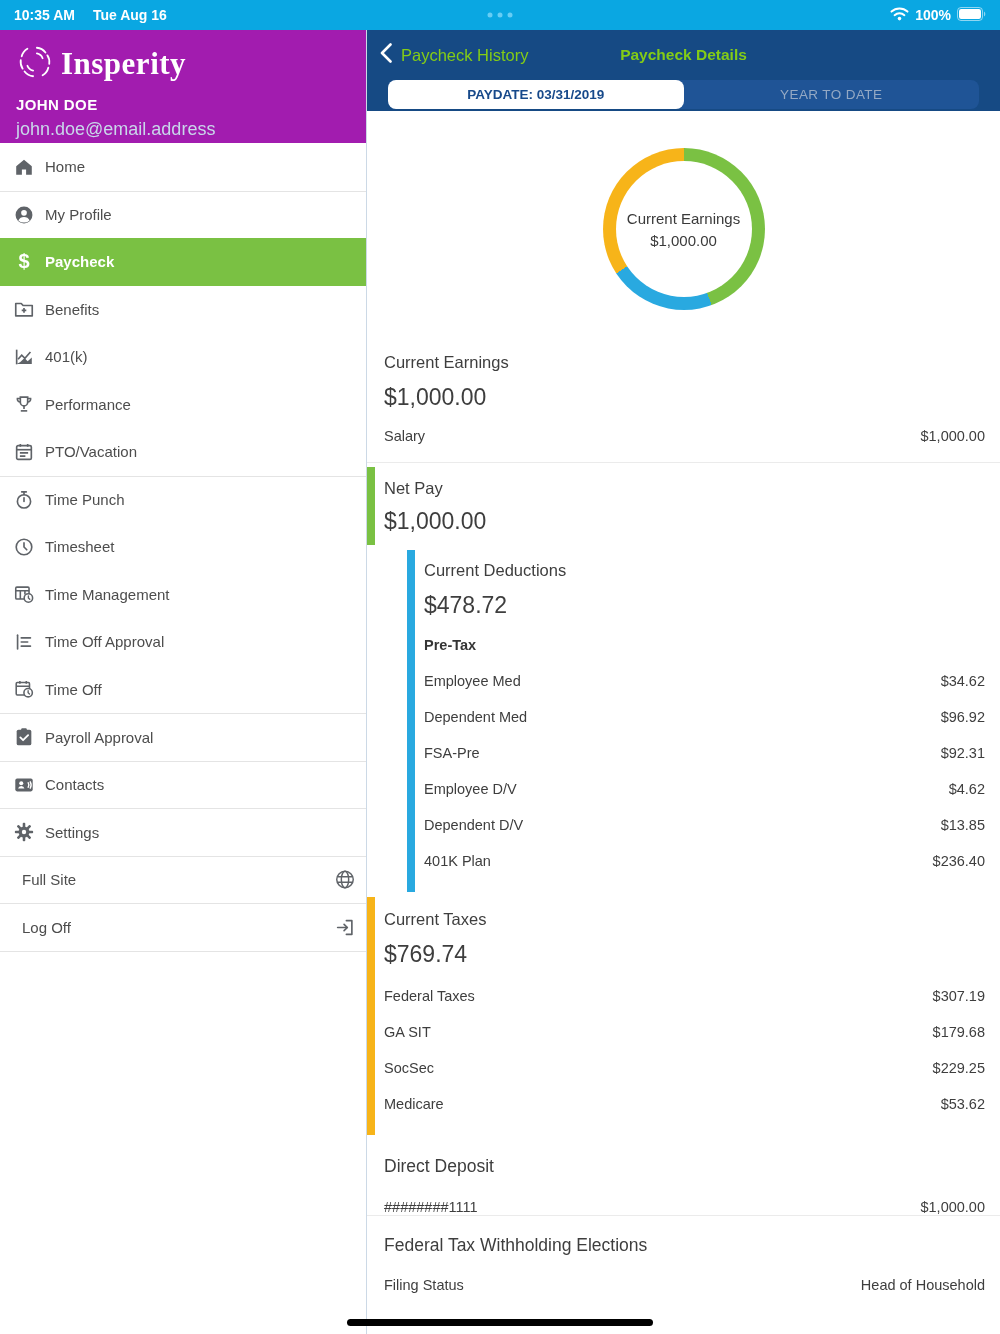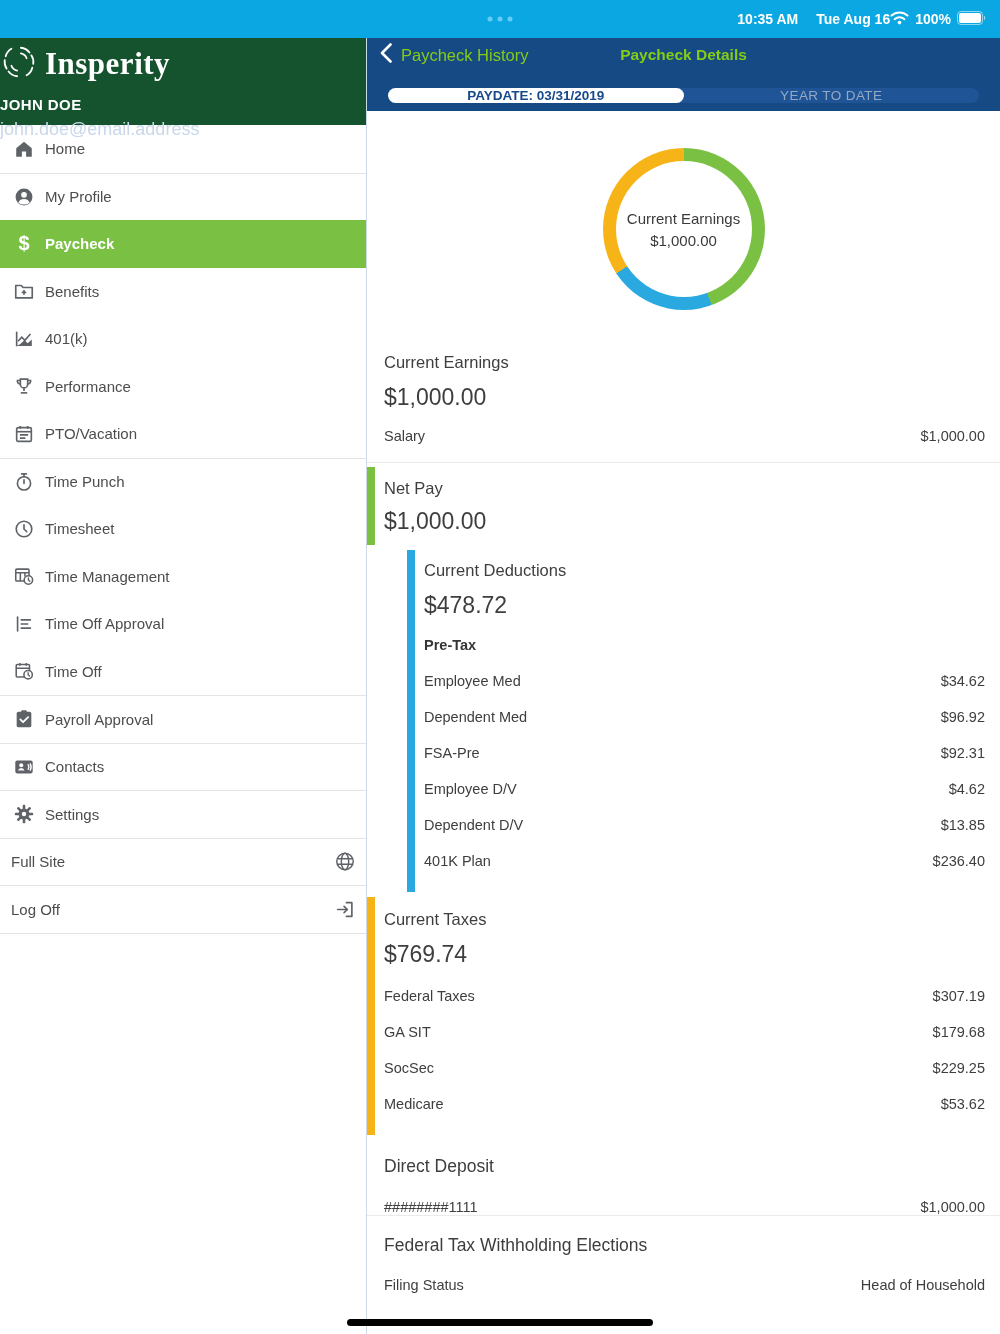--- a/index.html
+++ b/index.html
@@ -3,57 +3,57 @@
 <meta charset="utf-8">
 <style>
   html,body{margin:0;padding:0;}
   body{
     width:1000px;height:1334px;position:relative;overflow:hidden;
     font-family:"Liberation Sans",sans-serif;background:#fff;
     -webkit-font-smoothing:antialiased;
   }
   
   .status-bar{
-    position:absolute;top:0;left:0;right:0;height:38px;background:#0aa7e2;
-    color:#fff;display:flex;align-items:center;justify-content:flex-end;
+    position:absolute;top:0;left:0;right:0;height:30px;background:#0aa7e2;
+    color:#fff;display:flex;align-items:center;justify-content:space-between;
     padding:0 14px;box-sizing:border-box;font-size:14px;font-weight:700;z-index:5;
   }
   .sb-left{display:flex;gap:18px;align-items:center;}
   .sb-dots{position:absolute;left:50%;top:50%;transform:translate(-50%,-50%);display:flex;gap:5px;}
   .sb-dots i{width:5px;height:5px;border-radius:50%;background:#66cdf4;display:block;}
   .sb-right{display:flex;align-items:center;gap:6px;}
   
   .sidebar{
     position:absolute;top:30px;left:0;width:366px;bottom:0;background:#fff;
     border-right:1px solid #ccd9e6;z-index:4;
   }
-  .sidebar-header{height:95px;background:#14532d;box-sizing:border-box;padding:13px 0 0;color:#fff;}
+  .sidebar-header{height:113px;background:#a21caf;box-sizing:border-box;padding:13px 16px 0;color:#fff;}
   .brand{display:flex;align-items:center;gap:7px;margin-bottom:11px;}
   .brand-name{font-family:"Liberation Serif",serif;font-weight:700;font-size:31px;letter-spacing:.5px;}
   .user-name{font-size:15px;font-weight:700;letter-spacing:.4px;}
   .user-email{font-size:18px;color:#c9d7ea;margin-top:6px;}
   .menu{background:#fff;}
   .mi{
     display:flex;align-items:center;height:47.5px;box-sizing:border-box;
     padding:0 10px 0 13px;color:#4d4d4d;font-size:15px;cursor:pointer;
   }
   .mi .ic{width:22px;height:22px;margin-right:10px;display:flex;align-items:center;justify-content:center;flex:0 0 22px;}
   .mi.sep{border-top:1px solid #e4e4e4;}
   .mi.active{background:#7ac143;color:#fff;font-weight:700;}
   .mi.active .dollar{color:#fff;}
   .dollar{font-size:20px;font-weight:700;}
-  .mi.plain{padding-left:11px;justify-content:space-between;}
+  .mi.plain{padding-left:22px;justify-content:space-between;}
   .menu-end{border-top:1px solid #e4e4e4;height:0;}
   .ic svg{display:block;}
   
   .content-header{position:absolute;left:367px;right:0;top:30px;height:81px;background:#164a84;box-sizing:border-box;z-index:3;}
   .nav-row{height:50px;display:flex;align-items:center;position:relative;padding-left:13px;color:#84cc16;}
   .back{display:flex;align-items:center;gap:9px;font-size:16.5px;cursor:pointer;}
   .page-title{position:absolute;left:0;right:0;text-align:center;font-size:15.5px;font-weight:700;pointer-events:none;}
-  .tabs{margin:8px 21px;height:15px;display:flex;border-radius:8px;background:#1f5496;position:relative;}
+  .tabs{margin:0 21px;height:29px;display:flex;border-radius:8px;background:#1f5496;position:relative;}
   .tab{flex:1;display:flex;align-items:center;justify-content:center;font-size:13.5px;cursor:pointer;box-sizing:border-box;}
   .tab.active{background:#fff;color:#17498a;font-weight:700;border-radius:8px;}
   .tab.inactive{color:#94a9c4;letter-spacing:.4px;border-radius:0 8px 8px 0;}
   
   .content-body{position:absolute;left:367px;right:0;top:111px;bottom:0;background:#fff;overflow:hidden;}
   .donut{width:162px;height:162px;border-radius:50%;margin:37px auto 0;position:relative;}
   .donut::after{content:"";position:absolute;inset:13px;background:#fff;border-radius:50%;}
   .donut-center{
     position:absolute;inset:0;z-index:1;display:flex;flex-direction:column;gap:5px;
     align-items:center;justify-content:center;font-size:15px;color:#3a3a3a;text-align:center;

